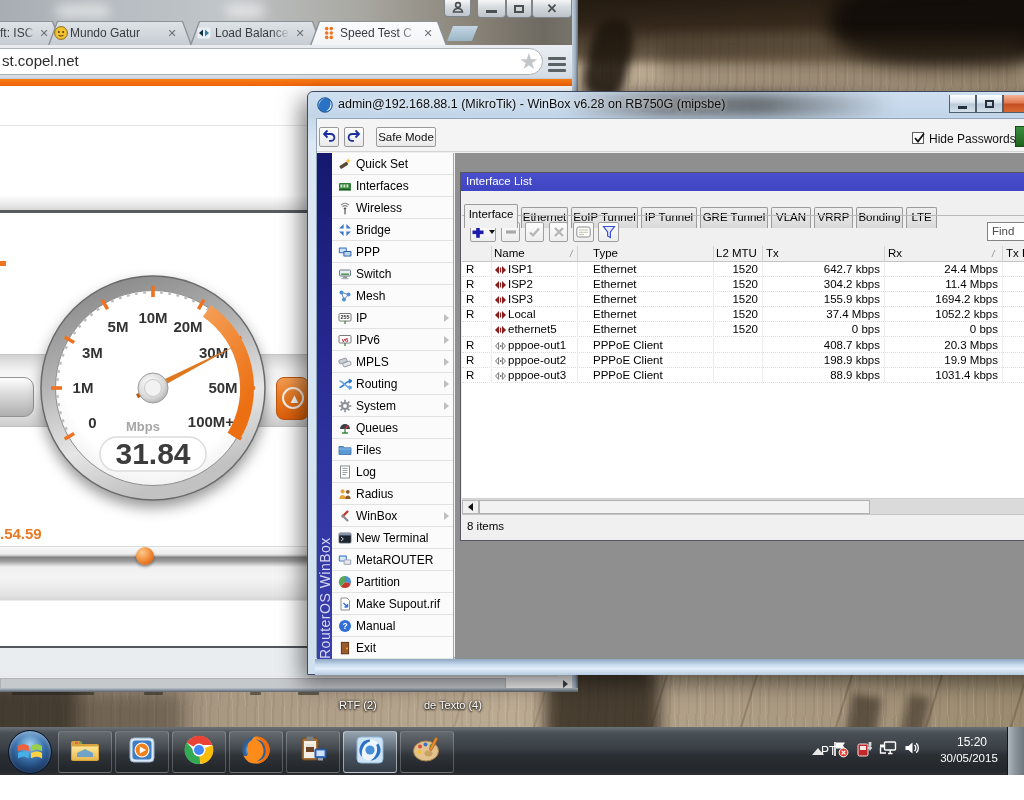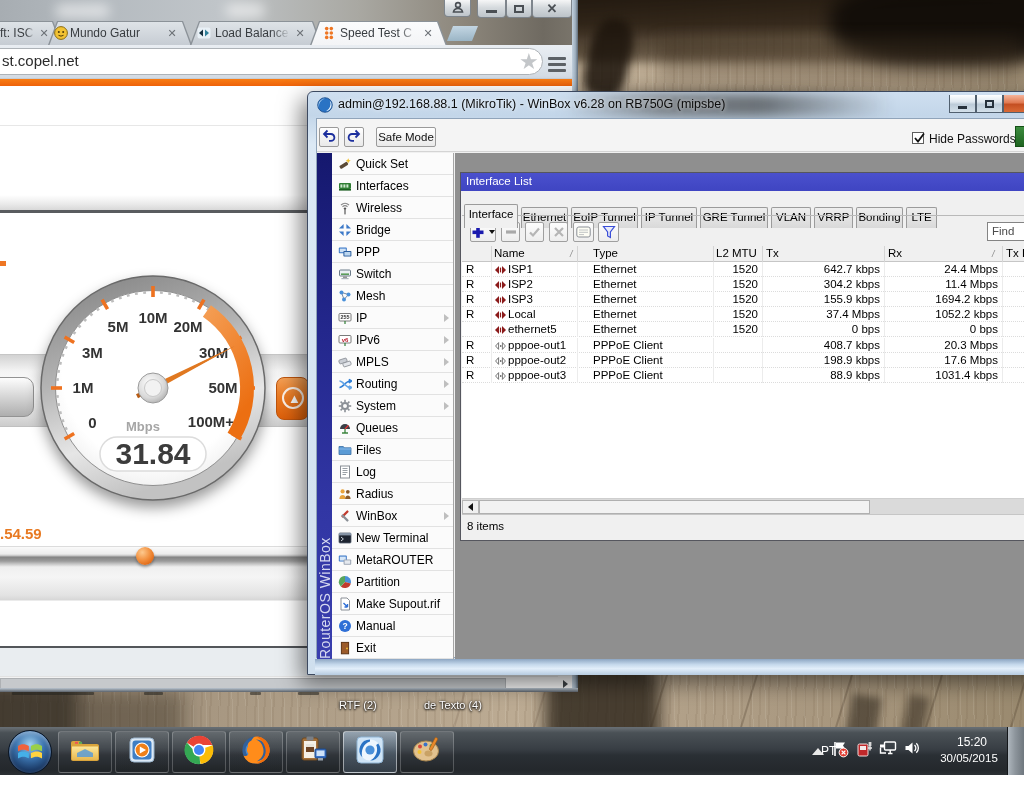--- a/index.html
+++ b/index.html
@@ -848,21 +848,21 @@
                   <div class="if-colline" style="left: 540px; top: 0px; height: 15px; background: rgb(236, 236, 236);"></div>
                   <div class="if-cell" style="left: 4px;">R</div>
                   <div class="if-cell" style="left: 32px; top: 3px;"><svg width="13" height="10" viewBox="0 0 13 10">
                       <path d="M4.6 1.6 L1.6 5 L4.6 8.4 Z" fill="none" stroke="#777" stroke-width="1"></path>
                       <path d="M8.4 1.6 L11.4 5 L8.4 8.4 Z" fill="none" stroke="#777" stroke-width="1"></path>
                       <rect x="6" y="4" width="1.4" height="2" fill="#777"></rect>
                     </svg></div>
                   <div class="if-cell" style="left: 46px;">pppoe-out2</div>
                   <div class="if-cell" style="left: 131px;">PPPoE Client</div>
                   <div class="if-cell r" style="left: 304px; width: 114px;">198.9 kbps</div>
-                  <div class="if-cell r" style="left: 426px; width: 110px;">17.6 Mbps</div>
+                  <div class="if-cell r" style="left: 426px; width: 110px;">19.9 Mbps</div>
                 </div>
                 <div class="if-row" style="top: 121.7px;">
                   <div class="if-colline" style="left: 29px; top: 0px; height: 15px; background: rgb(236, 236, 236);"></div>
                   <div class="if-colline" style="left: 115px; top: 0px; height: 15px; background: rgb(236, 236, 236);"></div>
                   <div class="if-colline" style="left: 251px; top: 0px; height: 15px; background: rgb(236, 236, 236);"></div>
                   <div class="if-colline" style="left: 300px; top: 0px; height: 15px; background: rgb(236, 236, 236);"></div>
                   <div class="if-colline" style="left: 422px; top: 0px; height: 15px; background: rgb(236, 236, 236);"></div>
                   <div class="if-colline" style="left: 540px; top: 0px; height: 15px; background: rgb(236, 236, 236);"></div>
                   <div class="if-cell" style="left: 4px;">R</div>
                   <div class="if-cell" style="left: 32px; top: 3px;"><svg width="13" height="10" viewBox="0 0 13 10">

